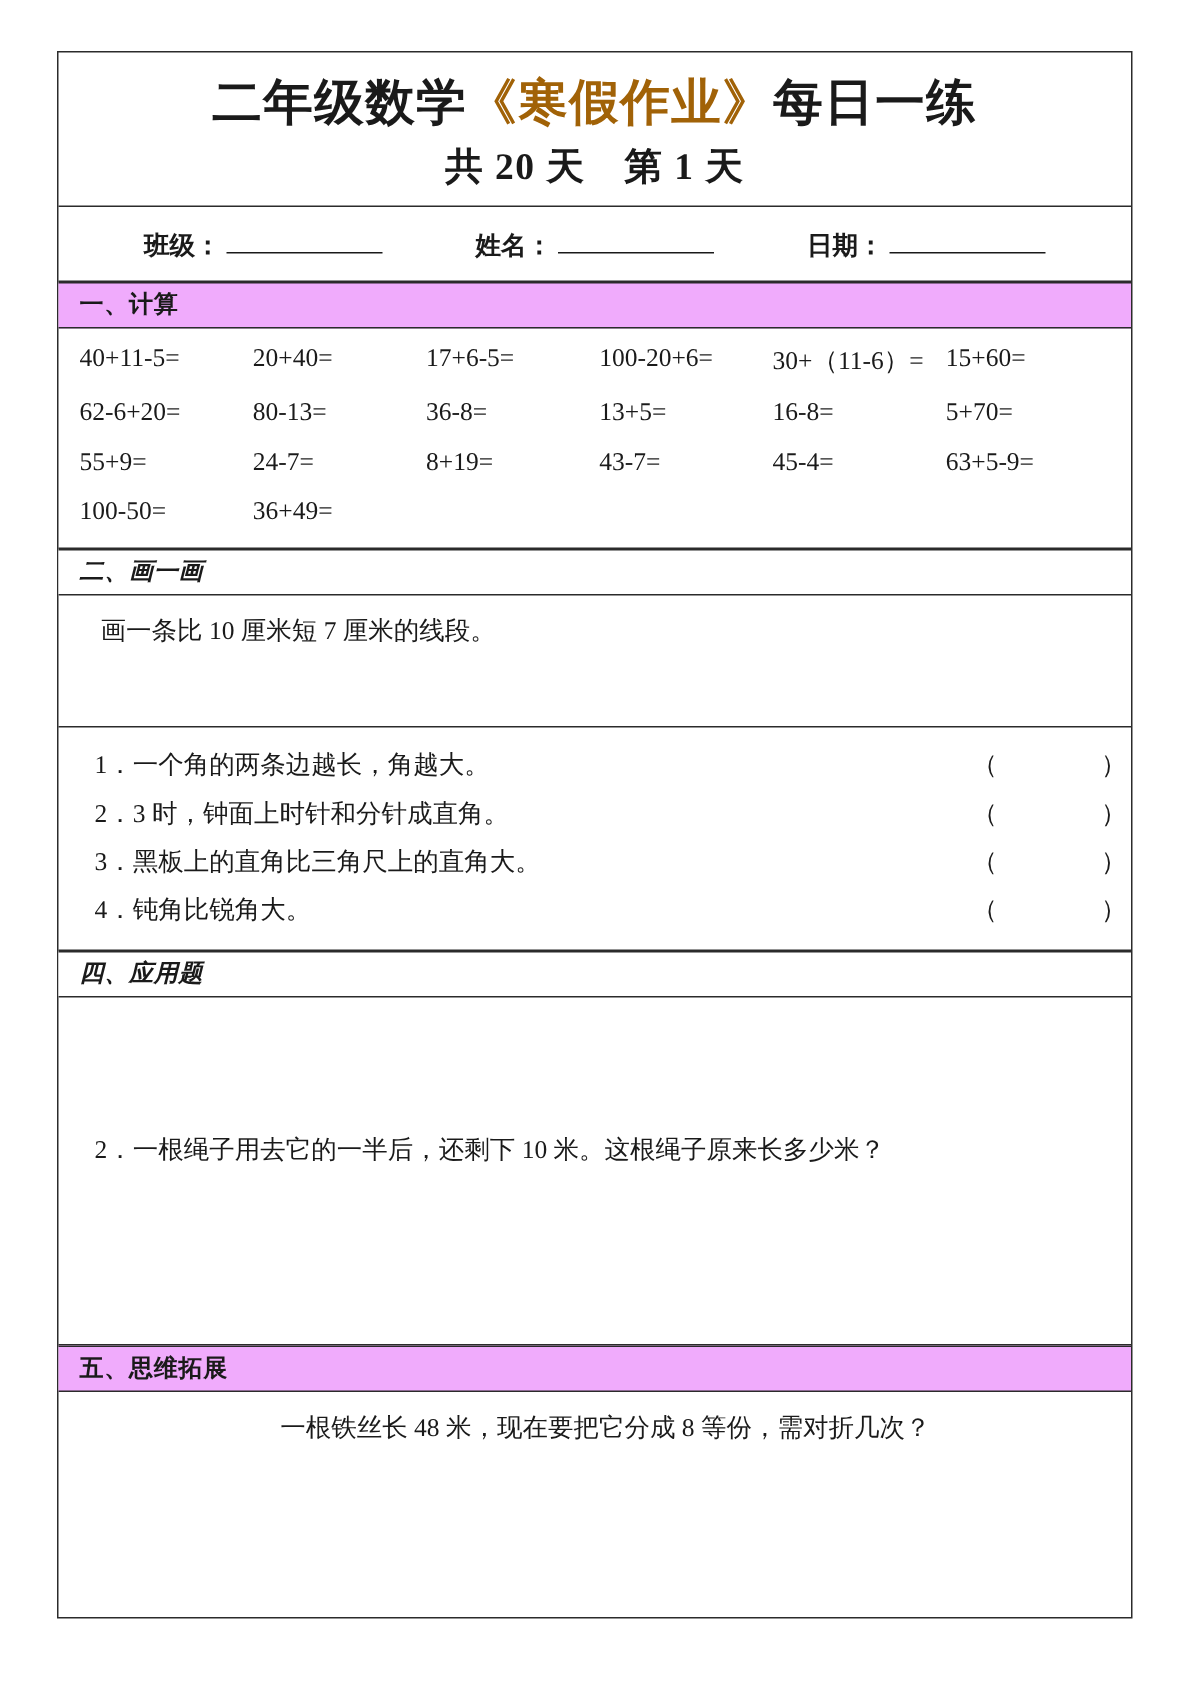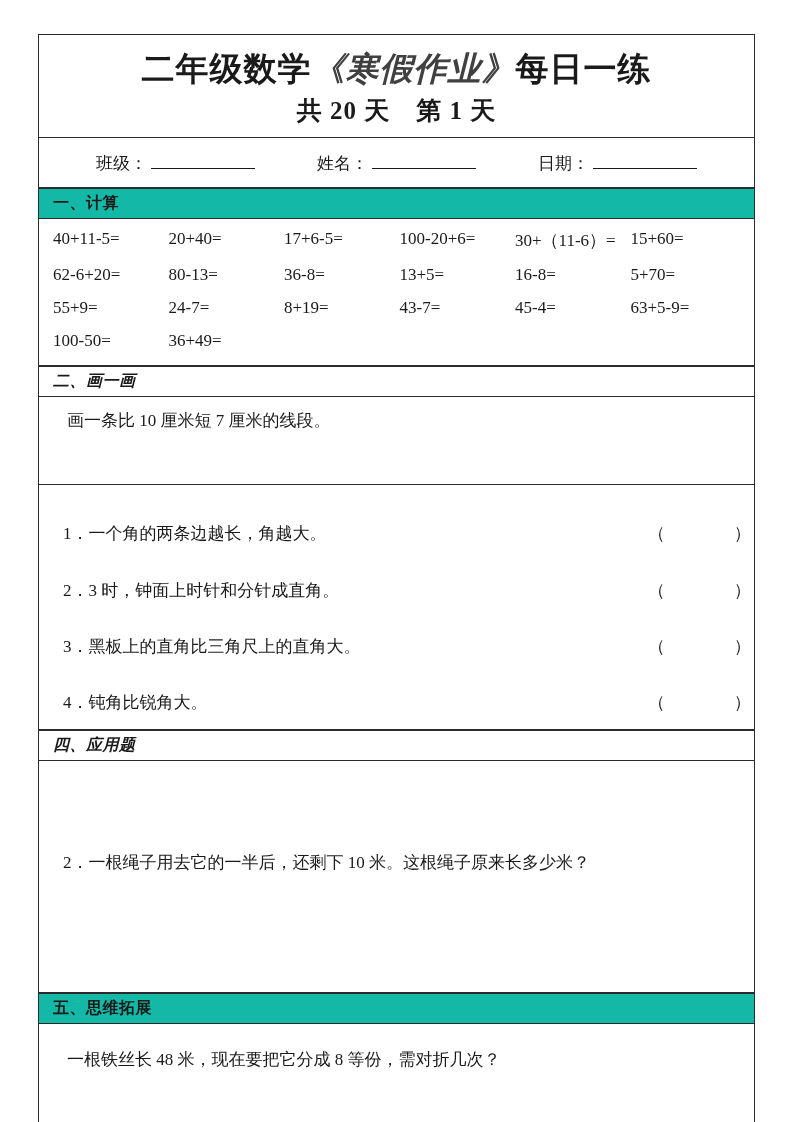--- a/index.html
+++ b/index.html
@@ -35,22 +35,21 @@
     text-align: center;
   }
   .title-main {
     font-size: 33px;
     font-weight: bold;
     letter-spacing: 1px;
     line-height: 1.25;
     white-space: nowrap;
   }
   .title-main .red {
-    color: #404040;
-    font-style: italic;
+    color: #a16207;
   }
   .title-sub {
     font-size: 25px;
     font-weight: bold;
     margin-top: 4px;
     letter-spacing: 1px;
   }
 
   
   .info-row {
@@ -59,32 +58,32 @@
     align-items: center;
     border-bottom: 1px solid #2b2b2b;
     padding: 14px 26px 12px 26px;
     font-size: 17px;
   }
   .info-item {
     display: flex;
     align-items: baseline;
     white-space: nowrap;
   }
-  .info-label { font-weight: normal; }
+  .info-label { font-weight: bold; }
   .blank-line {
     display: inline-block;
     width: 104px;
     border-bottom: 1.5px solid #1a1a1a;
     margin-left: 4px;
     height: 15px;
   }
 
   
   .sec-head {
-    background: #14b8a6;
+    background: #f0abfc;
     border-bottom: 1px solid #2b2b2b;
     border-top: 1px solid #2b2b2b;
     font-size: 16px;
     font-weight: bold;
     padding: 4px 14px;
     letter-spacing: 0.5px;
   }
   .sec-head.plain {
     background: #ffffff;
     font-style: italic;
@@ -116,37 +115,36 @@
   .indent { padding-left: 14px; }
 
   
   .judge-body { padding: 9px 14px 9px 14px; border-bottom: 1px solid #2b2b2b; }
   .judge-row {
     display: flex;
     align-items: baseline;
     font-size: 17px;
     line-height: 1.55;
     padding: 3px 0;
-    margin-top: 24px;
   }
   .judge-text { flex: 1; padding-left: 10px; }
   .judge-paren {
     width: 92px;
     text-align: left;
     letter-spacing: 26px;
     white-space: nowrap;
   }
 
   
   .apply-body { padding: 12px 14px 0 14px; border-bottom: 1px solid #2b2b2b; height: 232px; box-sizing: border-box;}
   .apply-item { font-size: 17px; padding-left: 10px; }
   .apply-gap { height: 78px; }
 
   
-  .extend-body { padding: 24px 14px 0 14px; height: 150px; box-sizing: border-box; }
+  .extend-body { padding: 12px 14px 0 14px; height: 150px; box-sizing: border-box; text-align: center; }
   .extend-item { font-size: 17px; padding-left: 14px; }
 </style>
 </head>
 <body>
 
 <div class="page">
   <div class="sheet">
 
     <div class="title-block">
       <div class="title-main">

